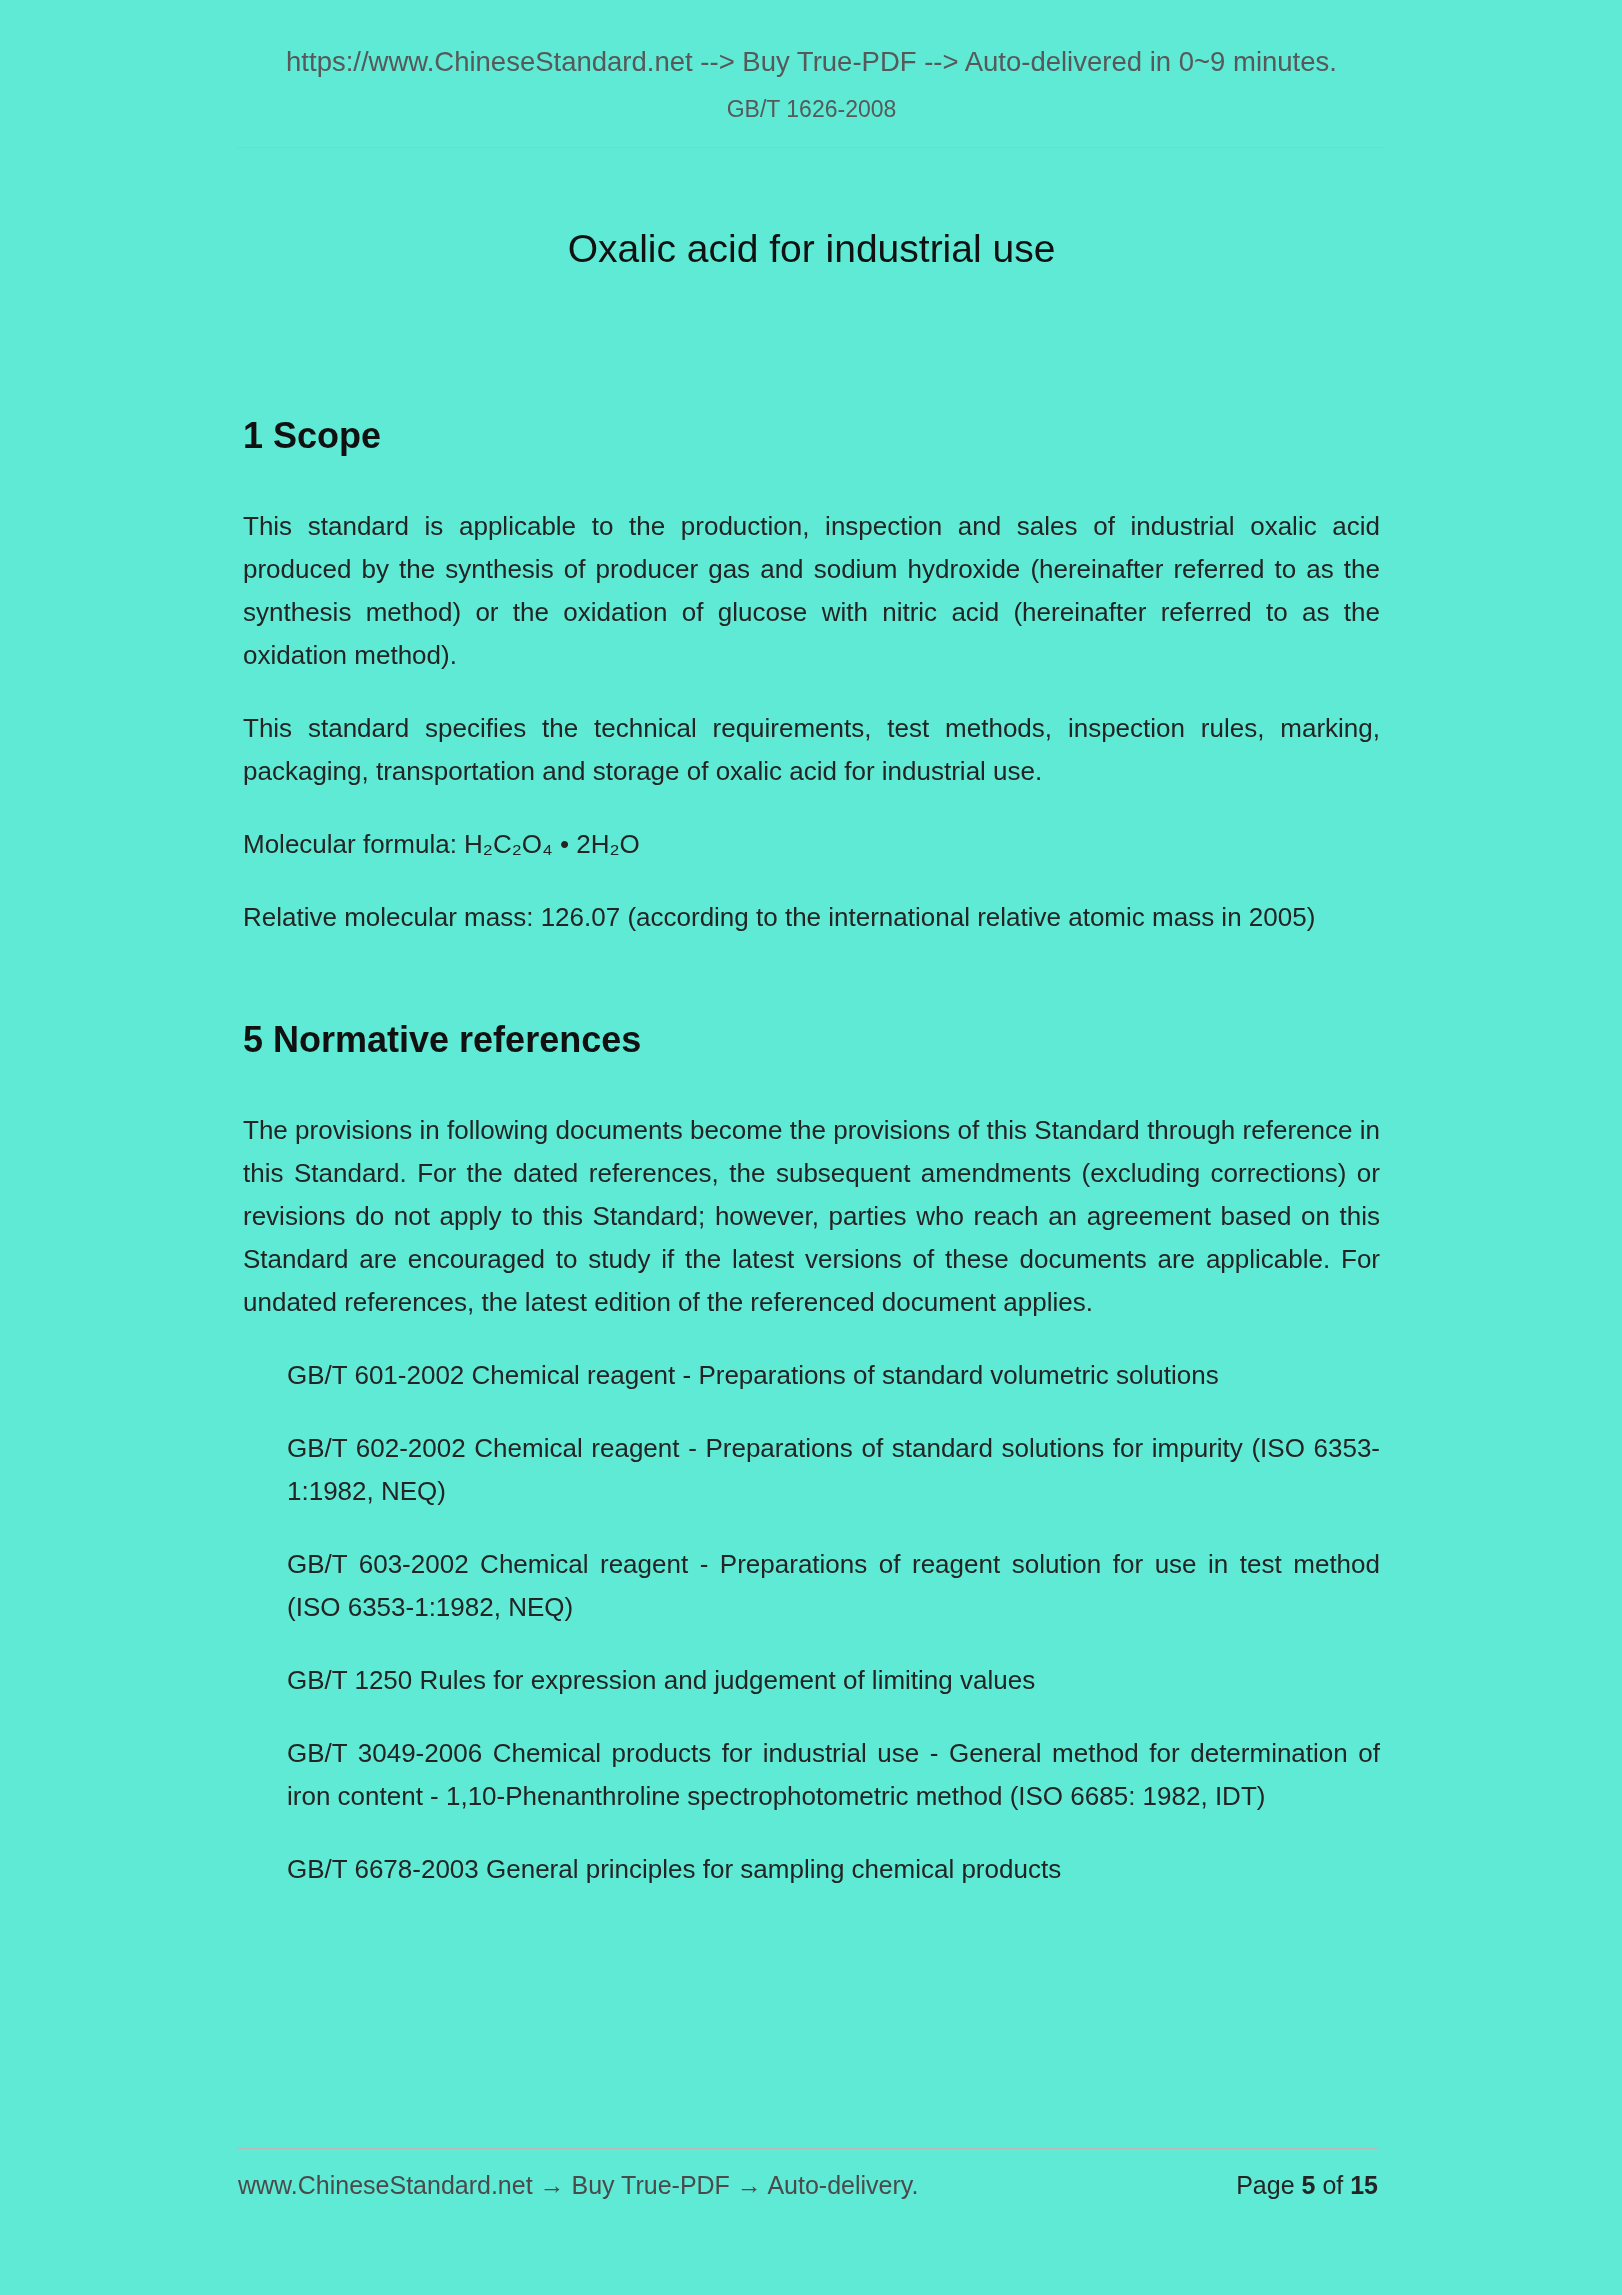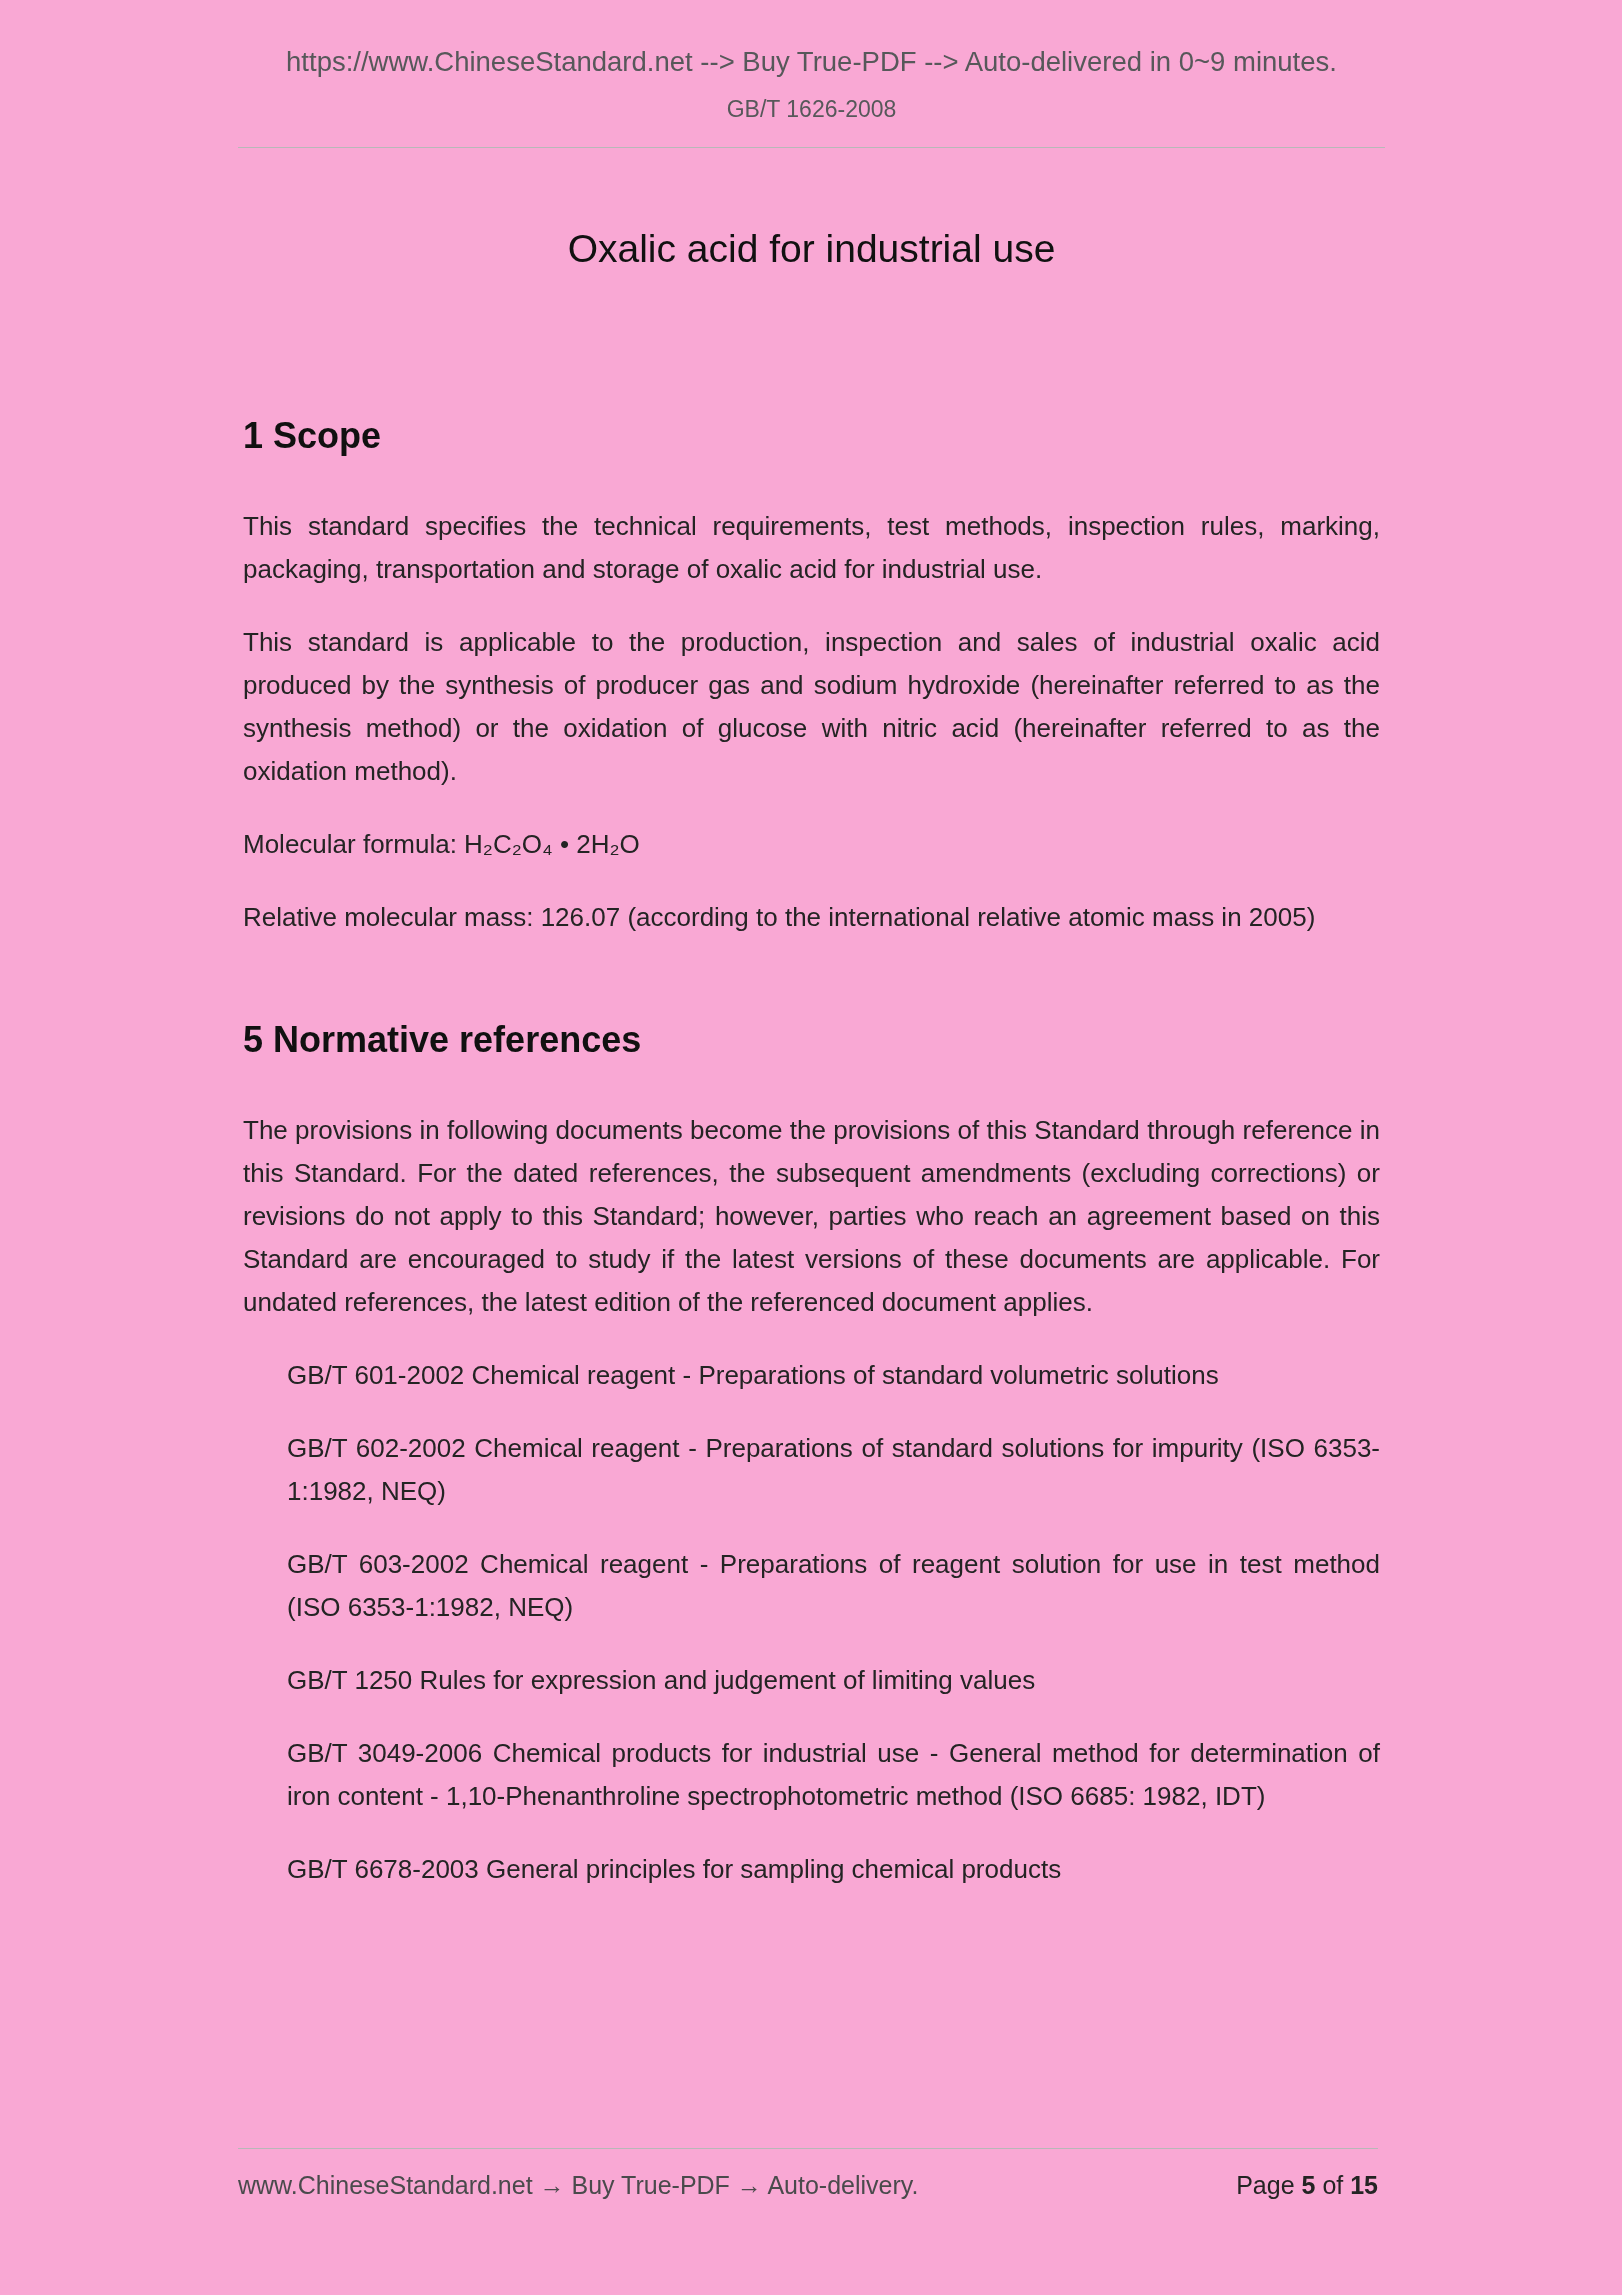--- a/index.html
+++ b/index.html
@@ -4,21 +4,21 @@
 <style>
   html, body {
     margin: 0;
     padding: 0;
     background: #ffffff;
   }
   .page {
     position: relative;
     width: 1623px;
     height: 2295px;
-    background: #f9a8d4;
+    background: #5eead4;
     font-family: "Liberation Sans", sans-serif;
     color: #242424;
     box-sizing: border-box;
     overflow: hidden;
   }
   .header {
     text-align: center;
     padding-top: 43px;
   }
   .url-line {
@@ -105,23 +105,23 @@
     <div class="std-number">GB/T 1626-2008</div>
     <hr class="rule">
   </div>
 
   <h1 class="doc-title">Oxalic acid for industrial use</h1>
 
   <div class="content">
 
     <h2>1 Scope</h2>
 
+    <p>This standard is applicable to the production, inspection and sales of industrial oxalic acid produced by the synthesis of producer gas and sodium hydroxide (hereinafter referred to as the synthesis method) or the oxidation of glucose with nitric acid (hereinafter referred to as the oxidation method).</p>
+
     <p>This standard specifies the technical requirements, test methods, inspection rules, marking, packaging, transportation and storage of oxalic acid for industrial use.</p>
-
-    <p>This standard is applicable to the production, inspection and sales of industrial oxalic acid produced by the synthesis of producer gas and sodium hydroxide (hereinafter referred to as the synthesis method) or the oxidation of glucose with nitric acid (hereinafter referred to as the oxidation method).</p>
 
     <p>Molecular formula: H₂C₂O₄ • 2H₂O</p>
 
     <p>Relative molecular mass: 126.07 (according to the international relative atomic mass in 2005)</p>
 
     <h2>5 Normative references</h2>
 
     <p>The provisions in following documents become the provisions of this Standard through reference in this Standard. For the dated references, the subsequent amendments (excluding corrections) or revisions do not apply to this Standard; however, parties who reach an agreement based on this Standard are encouraged to study if the latest versions of these documents are applicable. For undated references, the latest edition of the referenced document applies.</p>
 
     <p class="ref">GB/T 601-2002 Chemical reagent - Preparations of standard volumetric solutions</p>

